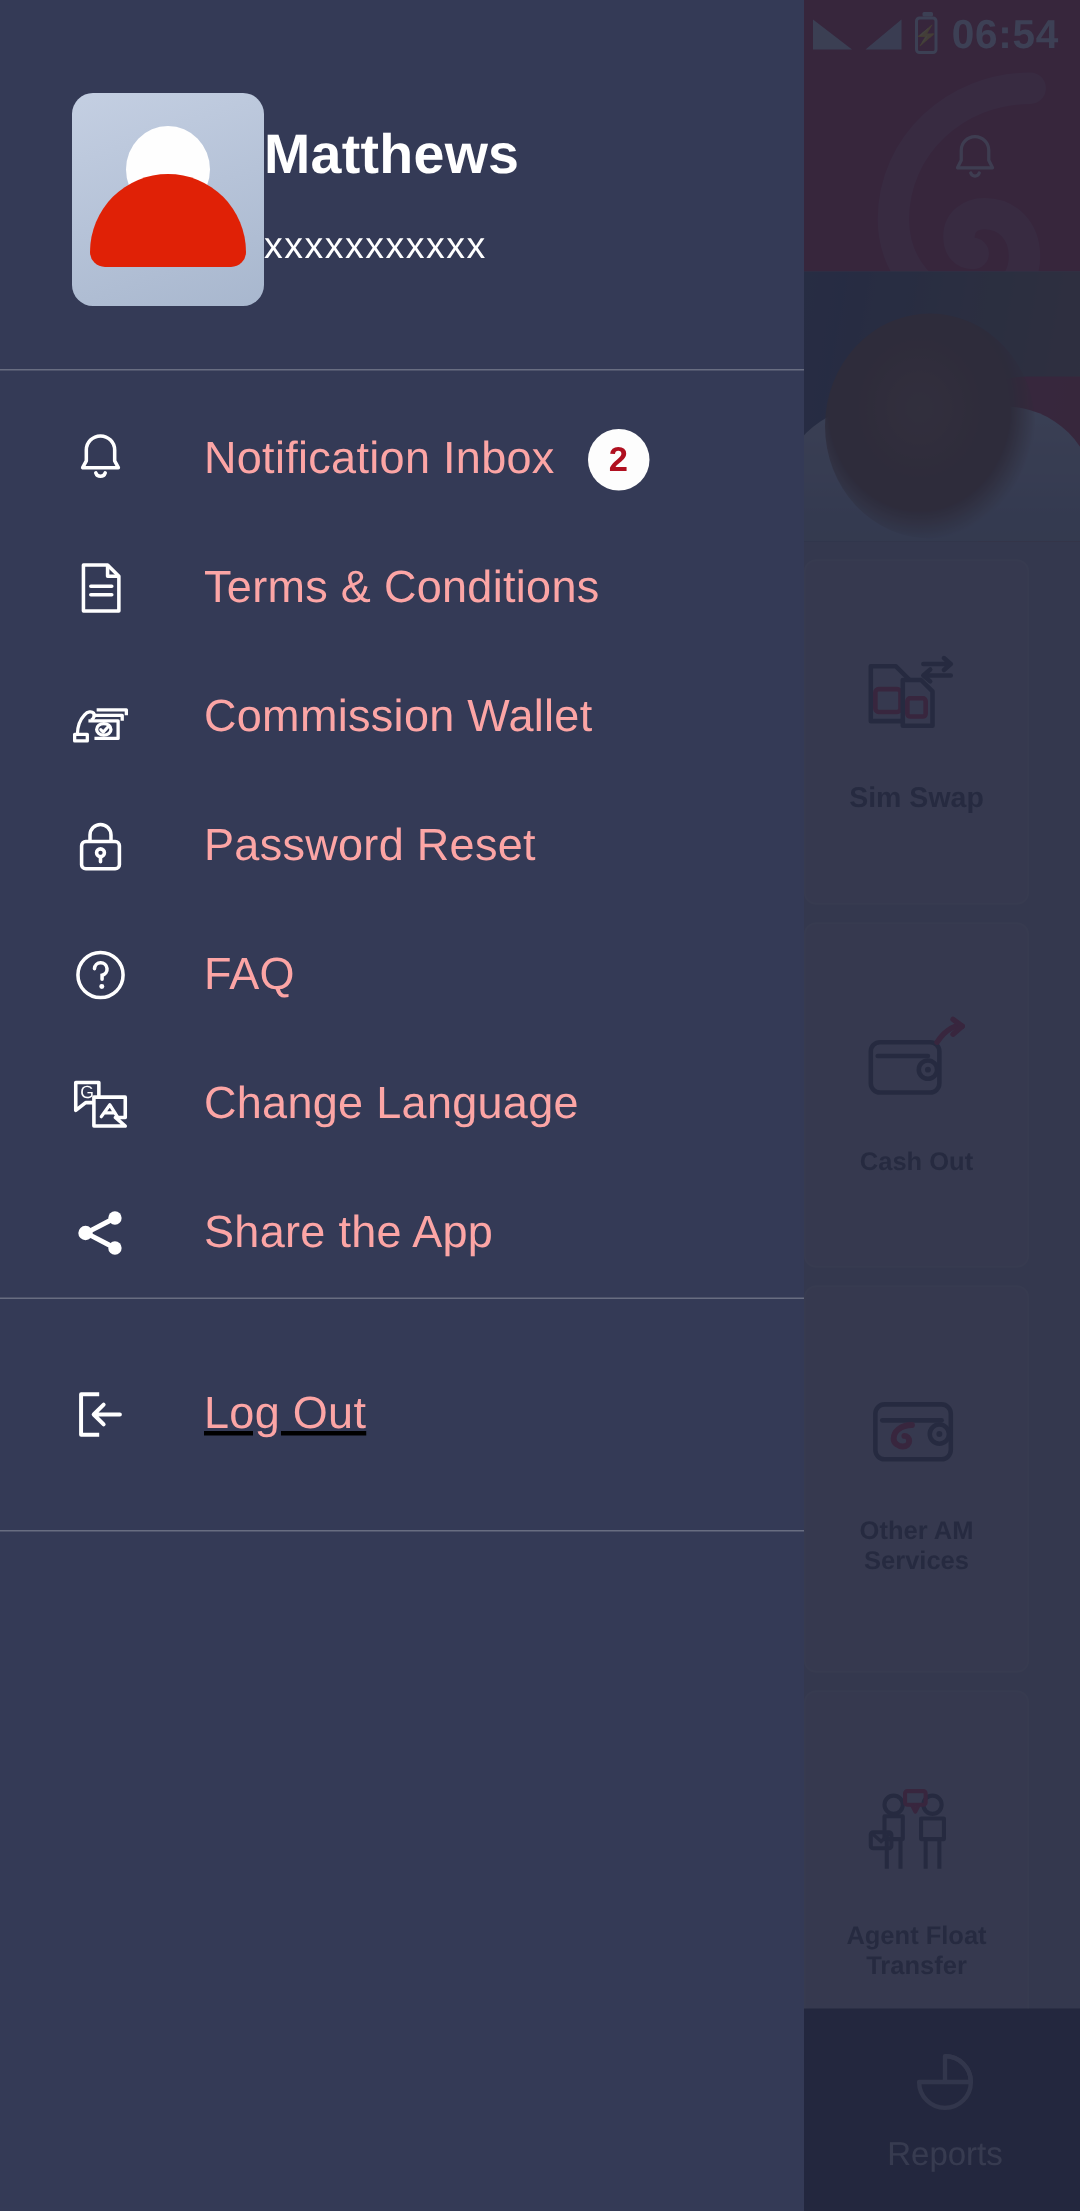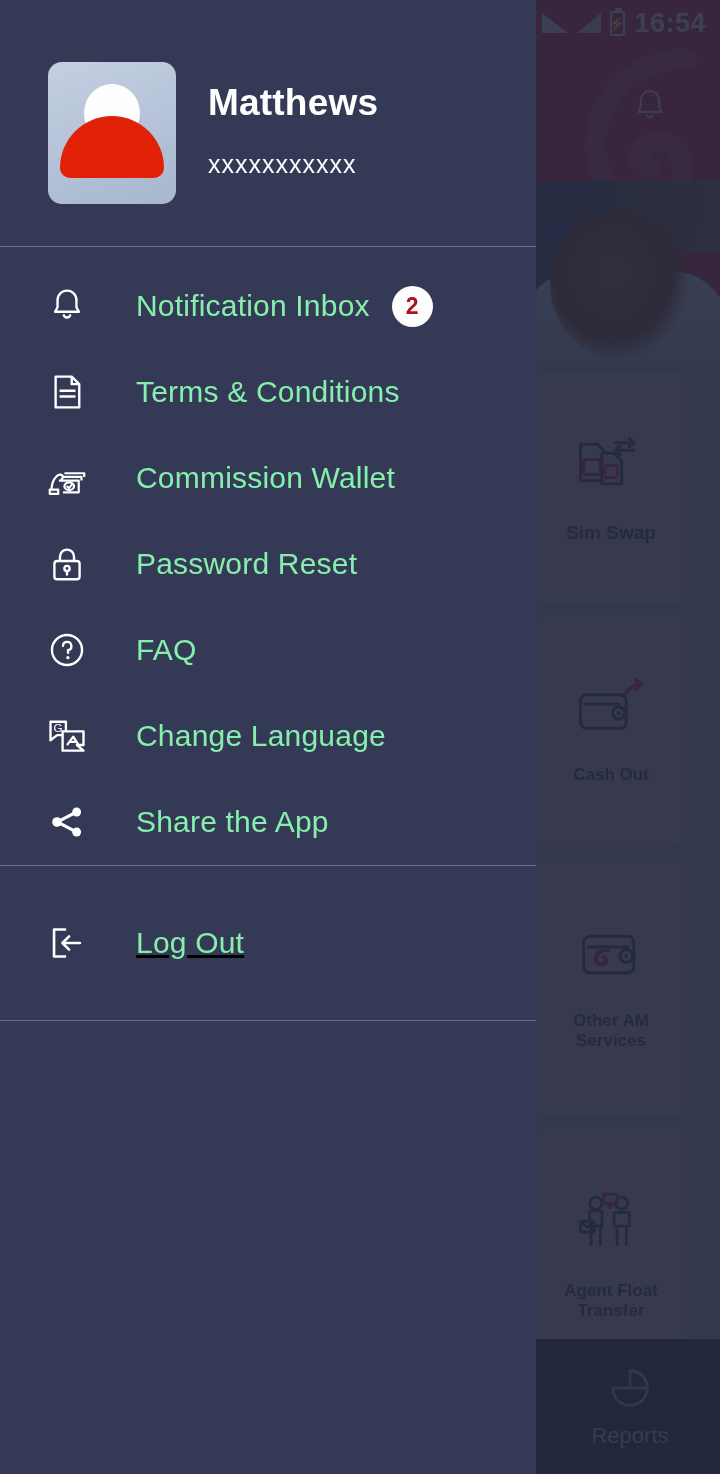--- a/index.html
+++ b/index.html
@@ -104,21 +104,21 @@
     background:rgba(35,39,60,.26);
   }
 
   
   #drawer {
     position:absolute; top:0; left:0; width:536px; height:1474px;
     background:#343a56;
   }
   .drw-status { height:46px; }
 
-  .profile { display:flex; align-items:center; padding:16px 0 0 48px; gap:32px; }
+  .profile { display:flex; align-items:center; padding:16px 0 0 48px; }
   .avatar {
     width:128px;height:142px;border-radius:14px;flex:none;
     background:linear-gradient(160deg,#c4cfe2 0%,#a8b7ce 100%);
     position:relative; overflow:hidden;
   }
   .av-head {
     position:absolute; left:50%; top:22px; transform:translateX(-50%);
     width:56px;height:58px;border-radius:50%;background:#fefefe;
   }
   .av-body {
@@ -134,41 +134,41 @@
   .d-top { margin-top:42px; }
 
   .menu-list { padding-top:16px; }
   .menu-itm {
     display:flex; align-items:center; height:86px; padding-left:44px; gap:0;
   }
   .m-ico {
     width:46px; height:46px; flex:none; margin-right:46px;
     display:flex; align-items:center; justify-content:center;
   }
-  .m-lbl { color:#86efac; font-size:30px; letter-spacing:.2px; }
+  .m-lbl { color:#fca5a5; font-size:30px; letter-spacing:.2px; }
   .badge {
     width:41px;height:41px;border-radius:50%;background:#fdfdfd;
     display:flex;align-items:center;justify-content:center;
     margin-left:22px; flex:none;
   }
   .badge span { color:#b01020; font-size:23px; font-weight:bold; }
   .logout-block { padding:34px 0 34px 0;text-decoration:underline; }
 </style>
 </head>
 <body>
 
 <div id="bg-app">
 
   <div class="bg-statusbar">
     <div class="sig-tri sig-a"></div>
     <div class="sig-tri sig-b"></div>
     <div class="batt">
       <span class="bolt">⚡</span>
     </div>
-    <div class="clock-txt">16:54</div>
+    <div class="clock-txt">06:54</div>
   </div>
 
   <div class="bg-redheader">
     <svg class="swirl" viewBox="0 0 100 100">
       <path d="M72 12c-26 0-48 20-48 46 0 16 11 30 27 30 11 0 19-7 19-17 0-9-6-15-14-15-5 0-9 3-9 8 0 4 2 6 5 6" fill="none" stroke="#ffffff" stroke-width="11" stroke-linecap="round"></path>
     </svg>
     <svg class="bell-top" viewBox="0 0 24 24">
       <path d="M12 3a5.5 5.5 0 0 0-5.5 5.5v4L5 15.5h14L17.5 12.5v-4A5.5 5.5 0 0 0 12 3z" fill="none" stroke="#e6dede" stroke-width="1.3" stroke-linejoin="round"></path>
       <path d="M10.3 17.6a1.8 1.8 0 0 0 3.4 0" fill="none" stroke="#e6dede" stroke-width="1.3" stroke-linecap="round"></path>
     </svg>

